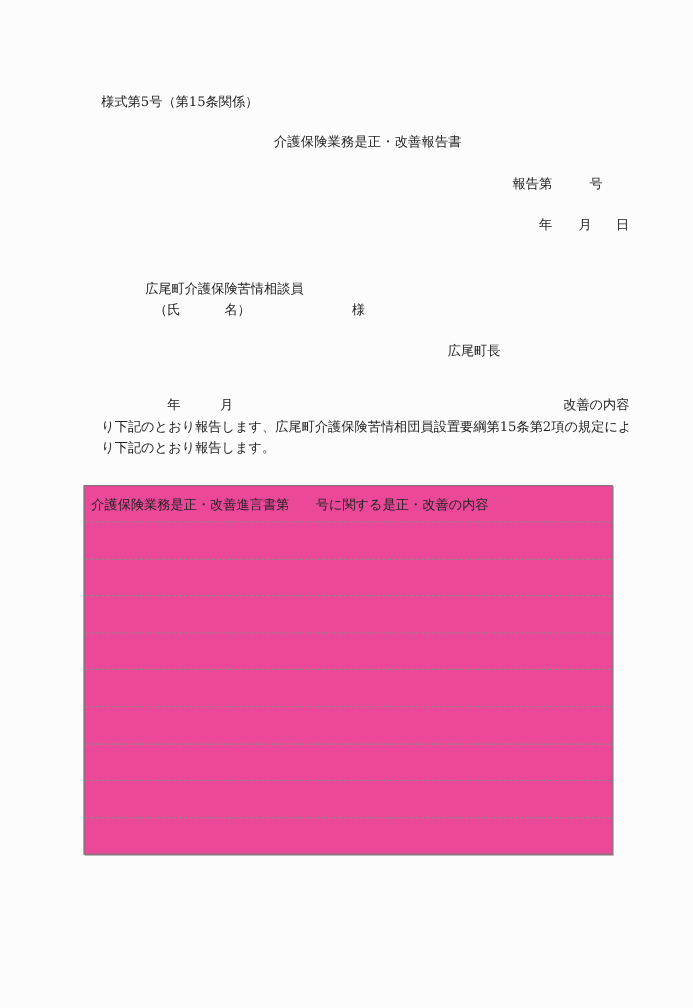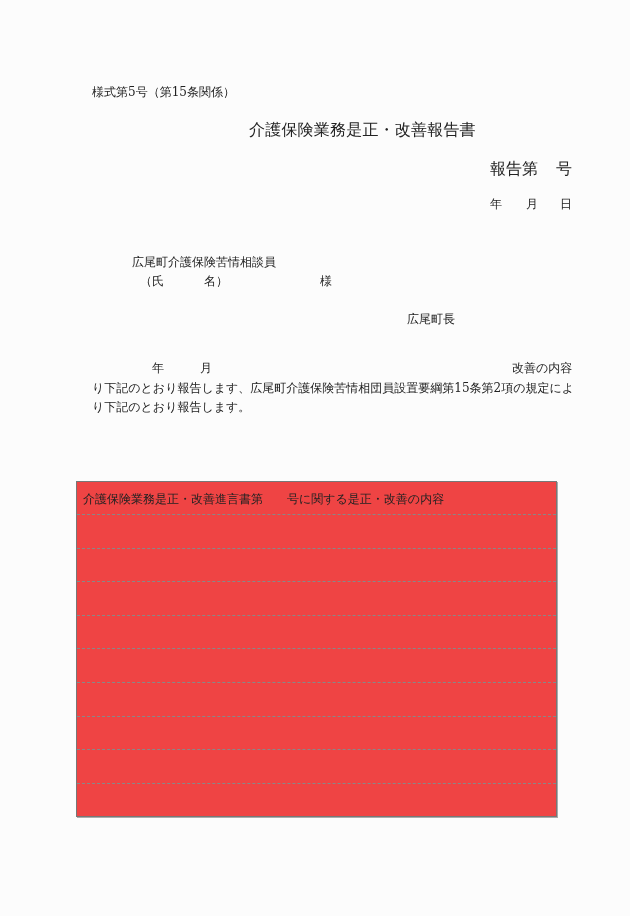--- a/index.html
+++ b/index.html
@@ -7,22 +7,22 @@
     width: 630px; height: 916px;
     background: #fcfcfc;
     position: relative;
     overflow: hidden;
     font-family: "DejaVu Serif", "Liberation Serif", serif;
     color: #222;
     font-size: 12px;
   }
   .abs { position: absolute; white-space: nowrap; line-height: 1; margin-left: 16px; }
   .form-no { left: 76px; top: 86px; font-size: 12px; }
-  .doc-title { left: 233px; top: 123px; font-size: 16px; letter-spacing: 0.2px; font-family: Liberation Mono, monospace; }
-  .report-no { left: 474px; top: 161px; width: 82px; font-size: 16px; }
+  .doc-title { left: 233px; top: 123px; font-size: 12px; letter-spacing: 0.2px; }
+  .report-no { left: 450px; top: 161px; width: 82px; font-size: 12px; }
   .report-no .r { position: absolute; right: 0; top: 0; }
   .date-line { left: 474px; top: 198px; width: 82px; font-size: 12px; }
   .date-line .m { position: absolute; left: 36px; top: 0; }
   .date-line .d { position: absolute; right: 0; top: 0; }
   .addressee { left: 116px; top: 256px; font-size: 12px; text-align: right; }
   .name-line { left: 124px; top: 275px; width: 192px; font-size: 12px; }
   .name-line .n2 { position: absolute; left: 64px; top: 0; }
   .name-line .sama { position: absolute; right: 0; top: 0; }
   .sender { left: 391px; top: 313px; font-size: 12px; }
   .para { left: 76px; top: 362px; width: 482px; font-size: 12px; }
@@ -30,22 +30,21 @@
   .para .l1 .y { position: absolute; left: 60px; }
   .para .l1 .mo { position: absolute; left: 108px; }
   .para .l1 .rest { position: absolute; left: 156px; }
   .para .l1 .go { position: absolute; left: 420px; }
   .report-box {
     position: absolute;
     left: 76px; top: 441px;
     width: 479px; height: 334px;
     border: 1px solid #777;
     box-shadow: 1px 1px 0 #aaa;
-    background: #ef4444;
-    margin-top: 40px;
+    background: #ec4899;
   }
   .box-header {
     position: absolute; left: 6px; top: 11px;
     font-size: 12px; white-space: nowrap; line-height: 1;
   }
   .box-header .go2 { margin-left: 24px; }
   .rule {
     position: absolute; left: 0; right: 0; height: 0;
     border-top: 1px dashed #888;
   }

